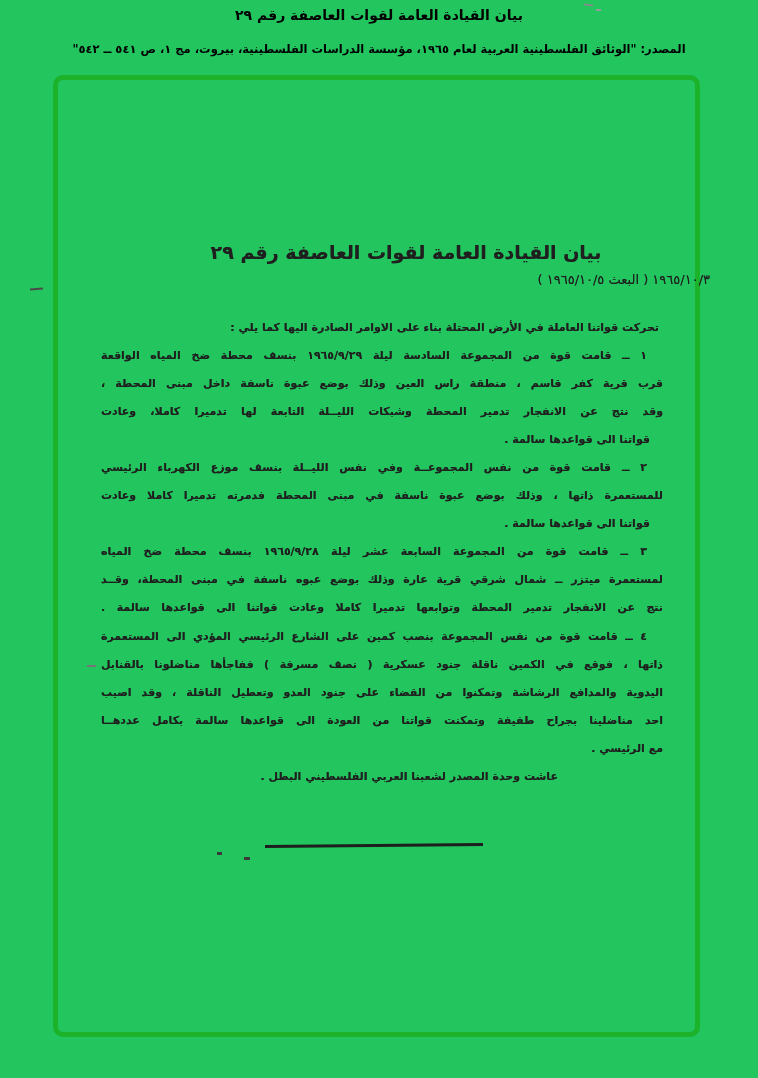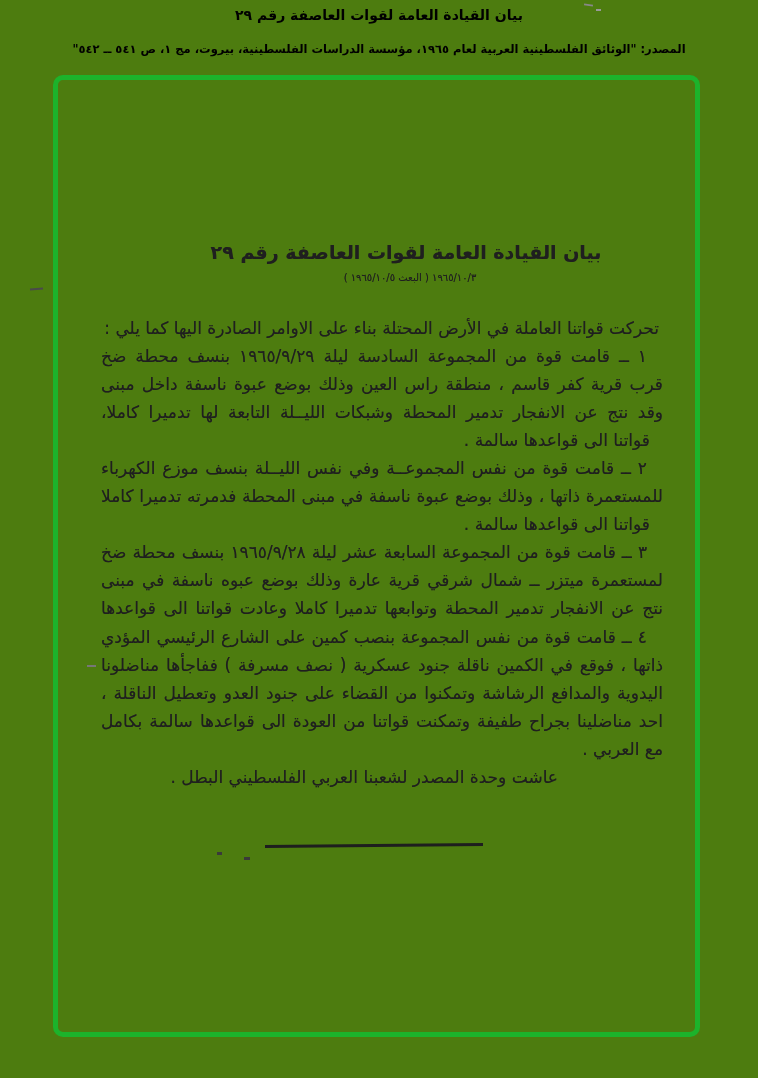--- a/index.html
+++ b/index.html
@@ -3,21 +3,21 @@
 <meta charset="utf-8">
 <style>
   html,body{margin:0;padding:0;}
   body{
     width:758px;height:1078px;
     background:#ffffff;
     font-family:"DejaVu Sans", sans-serif;
     position:relative;
     overflow:hidden;
   }
-  .page{position:absolute;inset:0;background:#4d7c0f;}
+  .page{position:absolute;inset:0;background:#22c55e;}
 
   
   .hdr-title{
     position:absolute;top:7px;left:0;width:758px;
     text-align:center;direction:rtl;
     font-size:14px;font-weight:700;color:#000;
     letter-spacing:0.2px;
   }
   .hdr-src{
     position:absolute;top:42px;left:0;width:758px;
@@ -36,33 +36,34 @@
 
   
   .scan{color:#1f1f1f;text-shadow:0 0 0.6px rgba(35,35,35,0.65);}
   .doc-title{
     position:absolute;top:241px;left:103px;width:606px;
     text-align:center;direction:rtl;
     font-size:19px;font-weight:700;
   }
   .doc-date{
     position:absolute;top:272px;left:110px;width:600px;
-    text-align:center;direction:rtl;
-    font-size:10px;
+    direction:rtl;
+    font-size:13px;
   }
   .doc-body{
     position:absolute;top:314px;left:101px;width:562px;
     direction:rtl;
   }
   .line{
     height:28.05px;line-height:28.05px;
-    font-size:17px;
+    font-size:11px;
     text-align:right;
     white-space:nowrap;
     overflow:hidden;
+    font-weight:bold;
   }
   .line.j{
     text-align:justify;
     text-align-last:justify;
     white-space:normal;
   }
 
   
   .rule{
     position:absolute;left:265px;top:844px;width:218px;height:3px;
@@ -98,21 +99,21 @@
       <div class="line j" style="padding-right: 16px;">٢ ــ قامت قوة من نفس المجموعــة وفي نفس الليــلة بنسف موزع الكهرباء الرئيسي</div>
       <div class="line j">للمستعمرة ذاتها ، وذلك بوضع عبوة ناسفة في مبنى المحطة فدمرته تدميرا كاملا وعادت</div>
       <div class="line" style="padding-right: 13px;">قواتنا الى قواعدها سالمة .</div>
       <div class="line j" style="padding-right: 16px;">٣ ــ قامت قوة من المجموعة السابعة عشر ليلة ١٩٦٥/٩/٢٨ بنسف محطة ضخ المياه</div>
       <div class="line j">لمستعمرة ميتزر ــ شمال شرقي قرية عارة وذلك بوضع عبوه ناسفة في مبنى المحطة، وقــد</div>
       <div class="line j">نتج عن الانفجار تدمير المحطة وتوابعها تدميرا كاملا وعادت قواتنا الى قواعدها سالمة .</div>
       <div class="line j" style="padding-right: 16px;">٤ ــ قامت قوة من نفس المجموعة بنصب كمين على الشارع الرئيسي المؤدي الى المستعمرة</div>
       <div class="line j">ذاتها ، فوقع في الكمين ناقلة جنود عسكرية ( نصف مسرفة ) ففاجأها مناضلونا بالقنابل</div>
       <div class="line j">اليدوية والمدافع الرشاشة وتمكنوا من القضاء على جنود العدو وتعطيل الناقلة ، وقد اصيب</div>
       <div class="line j">احد مناضلينا بجراح طفيفة وتمكنت قواتنا من العودة الى قواعدها سالمة بكامل عددهــا</div>
-      <div class="line">مع العربي .</div>
+      <div class="line">مع الرئيسي .</div>
       <div class="line" style="padding-right: 105px;">عاشت وحدة المصدر لشعبنا العربي الفلسطيني البطل .</div>
     </div>
 
   <div class="rule"></div>
   <div class="speck s1"></div>
   <div class="speck s2"></div>
   <div class="speck s3"></div>
   <div class="speck s4"></div>
   <div class="speck s5"></div>
   <div class="speck s6"></div>

